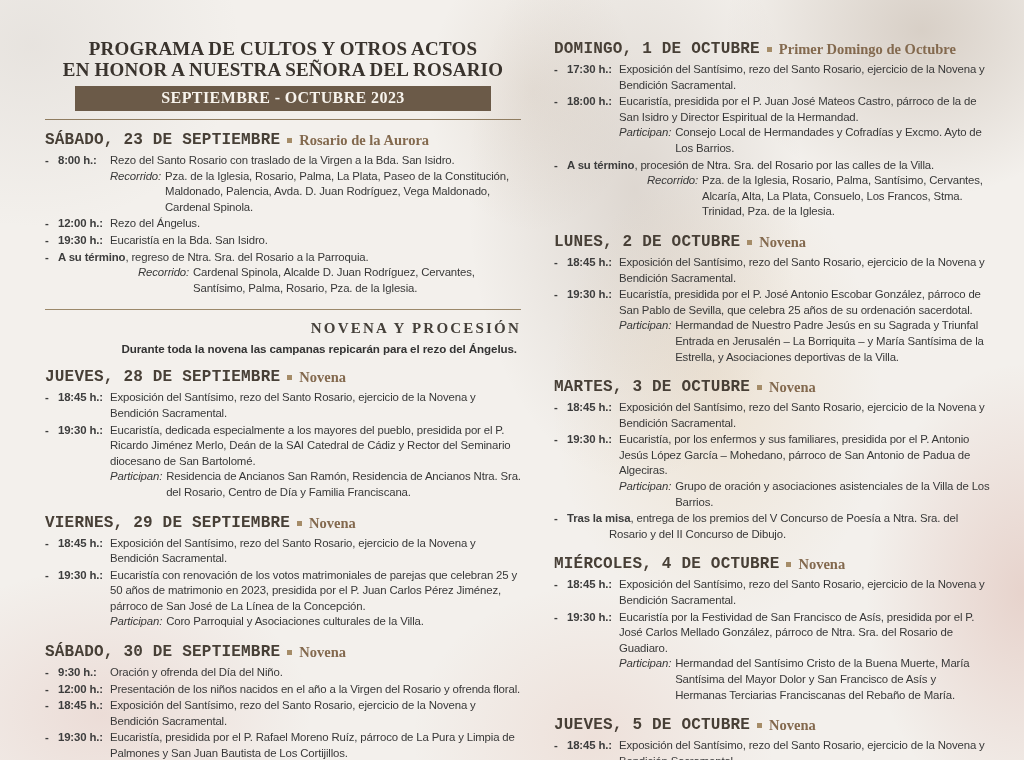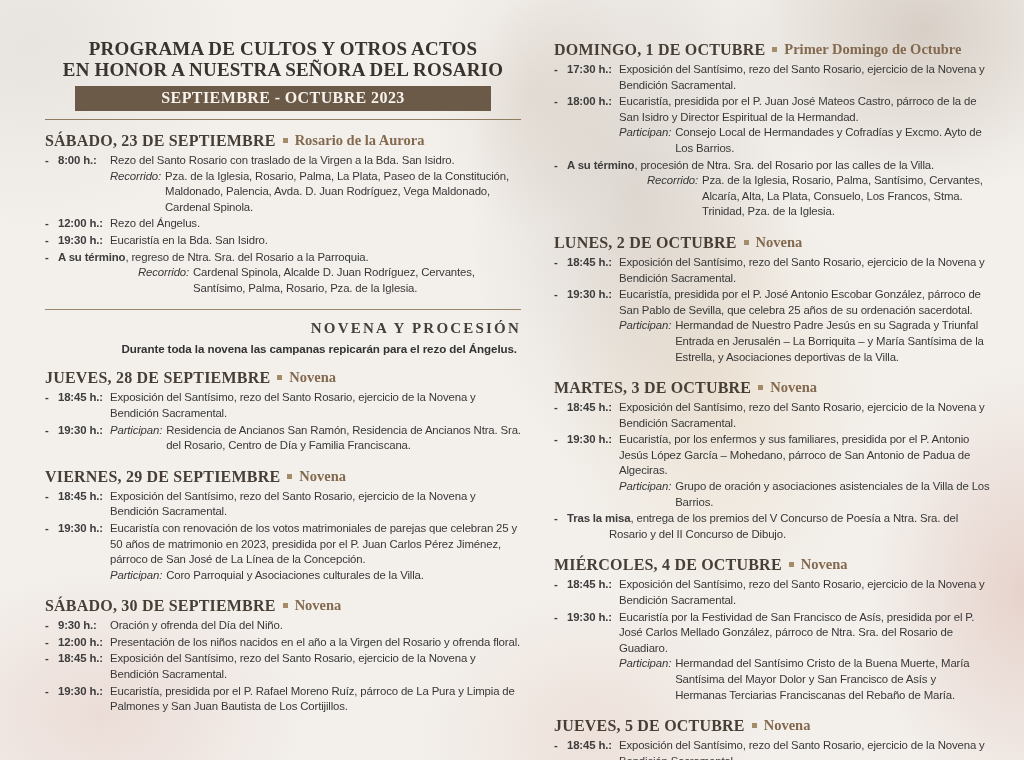--- a/index.html
+++ b/index.html
@@ -27,21 +27,21 @@
   .title{font-family:"Liberation Serif",serif;font-weight:bold;font-size:19px;line-height:21px;
          text-align:center;color:#39332d;letter-spacing:.2px;margin:0;}
   .banner{margin:6px auto 0;width:416px;background:var(--banner,#6b5a48);color:#f7f3ec;
           font-family:"Liberation Serif",serif;font-weight:bold;font-size:16px;line-height:22px;
           text-align:center;letter-spacing:.4px;padding:1px 0 2px;}
   .header-rule{border-top:1.5px solid #8f7c60;margin-top:8px;height:0;}
 
   
   .section{margin-bottom:13px;}
   .sec-head{margin:0 0 3px;display:flex;align-items:center;}
-  .day{font-family:Liberation Serif, serif;font-weight:bold;font-size:16px;line-height:19px;
+  .day{font-family:Liberation Mono, monospace;font-weight:bold;font-size:16px;line-height:19px;
        color:var(--heading,#473f36);letter-spacing:.2px;}
   .sq{width:5px;height:5px;background:#a58c68;margin:0 7px;flex:none;}
   .subtitle{font-family:"Liberation Serif",serif;font-weight:bold;font-size:14.5px;line-height:19px;
             color:var(--subtitle,#83694e);}
 
   
   .entry{display:flex;font-size:11.4px;line-height:15.6px;color:#383838;letter-spacing:-0.15px;
          margin-bottom:1px;}
   .dash{width:13px;flex:none;font-weight:bold;color:#3d3d3d;}
   .dash::before{content:"-";}
@@ -136,20 +136,21 @@
             <span class="dash"></span>
             <span class="time">18:45 h.:</span>
             <div class="desc">
               <p>Exposición del Santísimo, rezo del Santo Rosario, ejercicio de la Novena y Bendición Sacramental.</p>
             </div>
           </div>
           <div class="entry">
             <span class="dash"></span>
             <span class="time">19:30 h.:</span>
             <div class="desc">
+              <p>Eucaristía, dedicada especialmente a los mayores del pueblo, presidida por el P. Ricardo Jiménez Merlo, Deán de la SAI Catedral de Cádiz y Rector del Seminario diocesano de San Bartolomé.</p>
               <div class="sub">
                 <span class="tag">Participan:</span>
                 <span class="subtext">Residencia de Ancianos San Ramón, Residencia de Ancianos Ntra. Sra. del Rosario, Centro de Día y Familia Franciscana.</span>
               </div>
             </div>
           </div>
         </div>
         <div class="section">
           <h2 class="sec-head">
             <span class="day">VIERNES, 29 DE SEPTIEMBRE</span>

